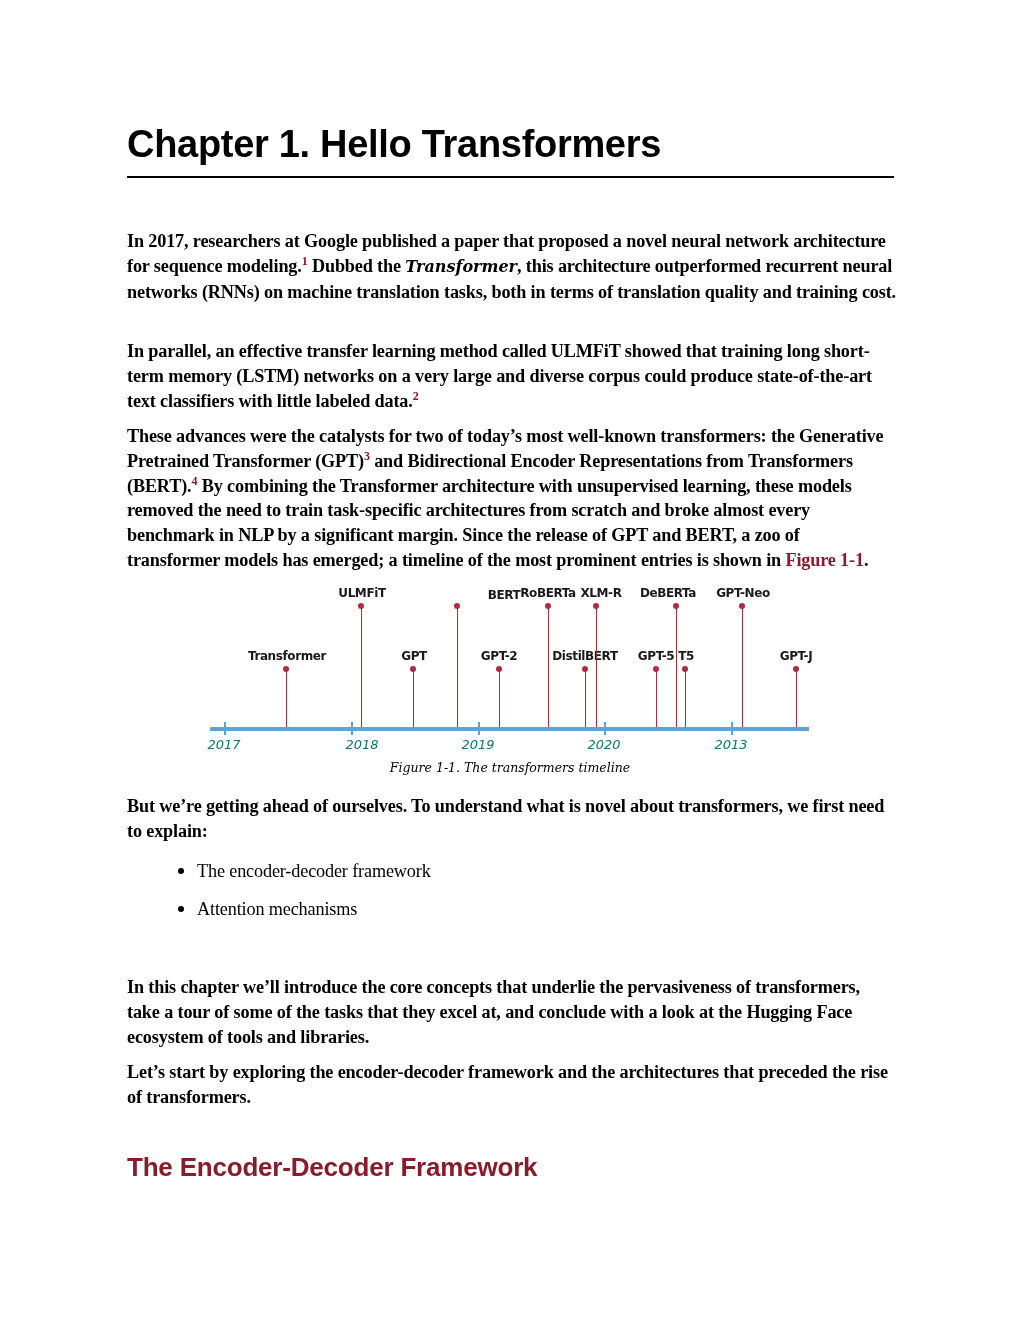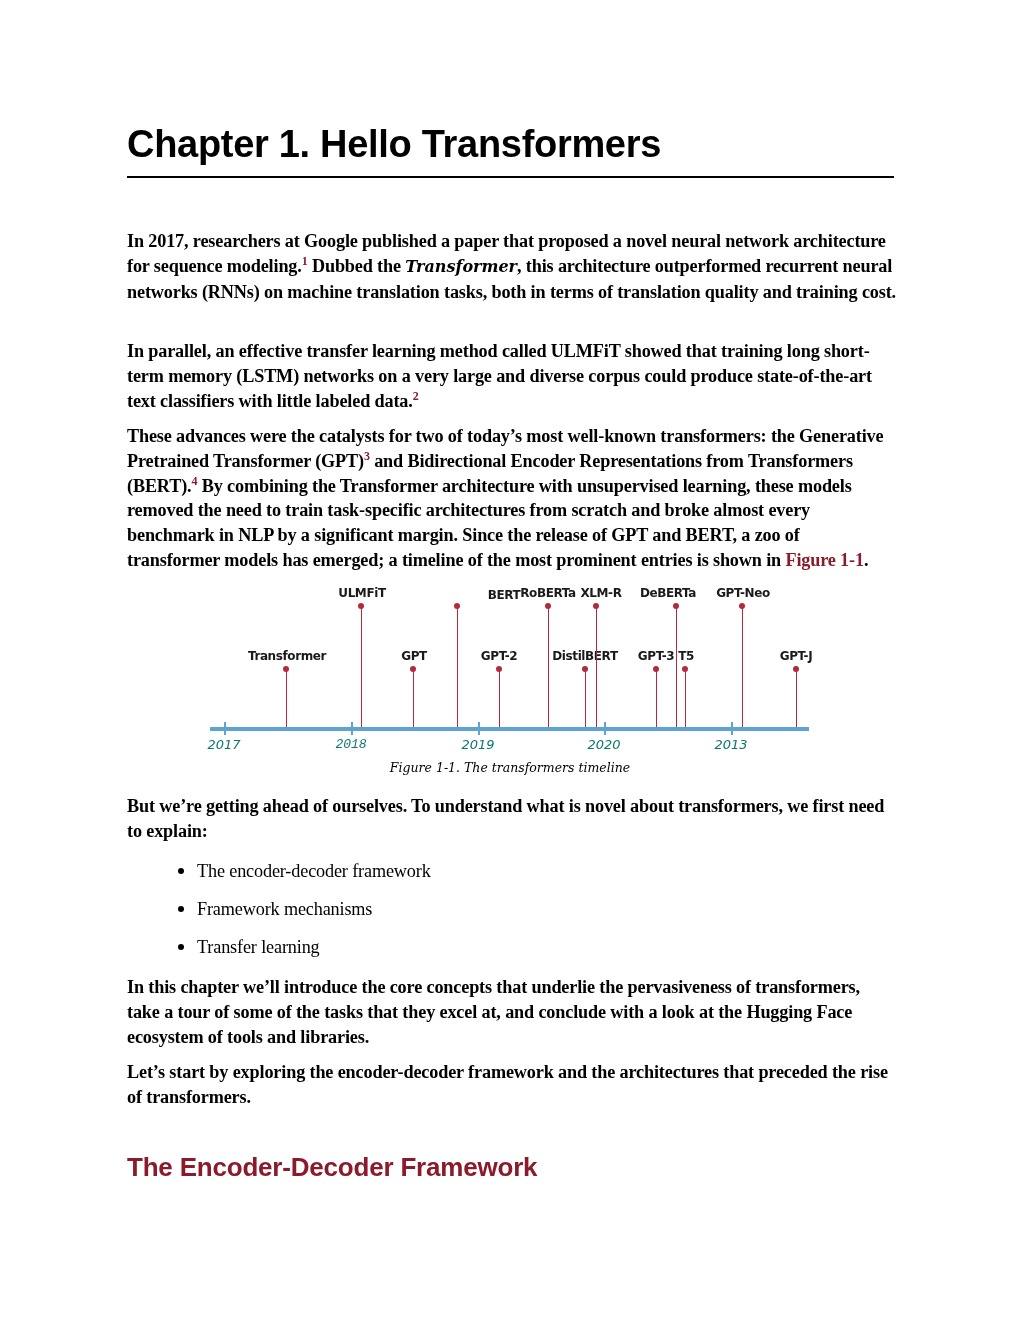--- a/index.html
+++ b/index.html
@@ -66,21 +66,21 @@
 <div class="figure">
   <div class="axis"></div>
 
   <div class="tick" style="left:224px;"></div>
   <div class="tick" style="left:351px;"></div>
   <div class="tick" style="left:478px;"></div>
   <div class="tick" style="left:604px;"></div>
   <div class="tick" style="left:731px;"></div>
 
   <div class="year" style="left:224px;">2017</div>
-  <div class="year" style="left:351px;font-family:Liberation Mono, monospace;">2018</div>
+  <div class="year" style="left:362px;">2018</div>
   <div class="year" style="left:478px;">2019</div>
   <div class="year" style="left:604px;">2020</div>
   <div class="year" style="left:731px;">2013</div>
 
   <div class="stem" style="left:285.5px; top:669px; height:58px;"></div>
   <div class="dot" style="left:286px; top:669px;"></div>
   <div class="model-label" style="left:287px; top:649px;">Transformer</div>
 
   <div class="stem" style="left:360.5px; top:606px; height:121px;"></div>
   <div class="dot" style="left:361px; top:606px;"></div>
@@ -105,21 +105,21 @@
   <div class="stem" style="left:584.5px; top:669px; height:58px;"></div>
   <div class="dot" style="left:585px; top:669px;"></div>
   <div class="model-label" style="left:585px; top:649px;">DistilBERT</div>
 
   <div class="stem" style="left:595.5px; top:606px; height:121px;"></div>
   <div class="dot" style="left:596px; top:606px;"></div>
   <div class="model-label" style="left:601px; top:586px;">XLM-R</div>
 
   <div class="stem" style="left:655.5px; top:669px; height:58px;"></div>
   <div class="dot" style="left:656px; top:669px;"></div>
-  <div class="model-label" style="left:656px; top:649px;">GPT-3</div>
+  <div class="model-label" style="left:656px; top:649px;">GPT-5</div>
 
   <div class="stem" style="left:675.5px; top:606px; height:121px;"></div>
   <div class="dot" style="left:676px; top:606px;"></div>
   <div class="model-label" style="left:668px; top:586px;">DeBERTa</div>
 
   <div class="stem" style="left:684.5px; top:669px; height:58px;"></div>
   <div class="dot" style="left:685px; top:669px;"></div>
   <div class="model-label" style="left:686px; top:649px;text-align:center;">T5</div>
 
   <div class="stem" style="left:741.5px; top:606px; height:121px;"></div>
@@ -130,21 +130,20 @@
   <div class="dot" style="left:796px; top:669px;"></div>
   <div class="model-label" style="left:796px; top:649px;">GPT-J</div>
 
   <div class="caption">Figure 1-1. The transformers timeline</div>
 </div>
 
 <p class="para" style="top:794px;">But we’re getting ahead of ourselves. To understand what is novel about transformers, we first need to explain:</p>
 
 <ul class="bullets" style="top:859px;">
   <li><span class="bullet-dot"></span><span>The encoder-decoder framework</span></li>
-  <li><span class="bullet-dot"></span><span>Framework mechanisms</span></li>
-  <li><span class="bullet-dot"></span><span>Transfer learning</span></li>
+  <li><span class="bullet-dot"></span><span>Attention mechanisms</span></li>
 </ul>
 
 <p class="para" style="top:975px;">In this chapter we’ll introduce the core concepts that underlie the pervasiveness of transformers, take a tour of some of the tasks that they excel at, and conclude with a look at the Hugging Face ecosystem of tools and libraries.</p>
 
 <p class="para" style="top:1060px;">Let’s start by exploring the encoder-decoder framework and the architectures that preceded the rise of transformers.</p>
 
 <h2 class="section-heading">The Encoder-Decoder Framework</h2>
 
 </body></html>

